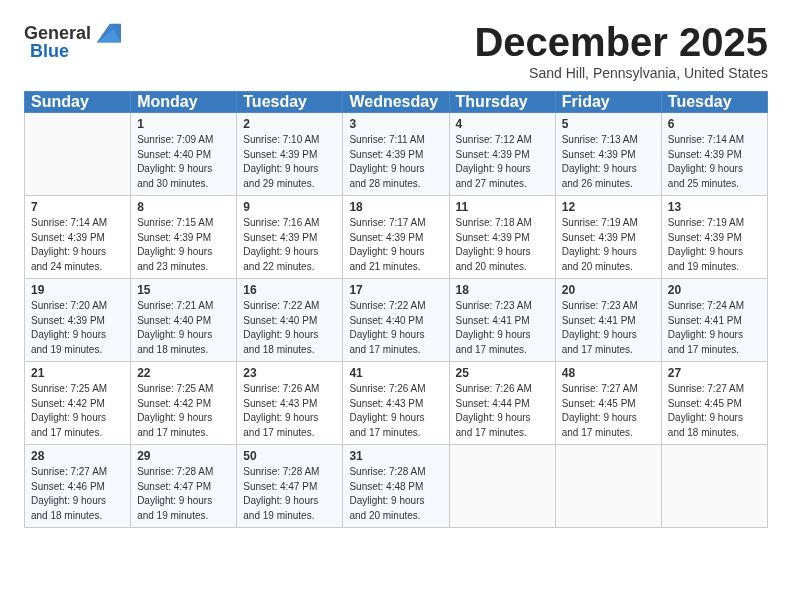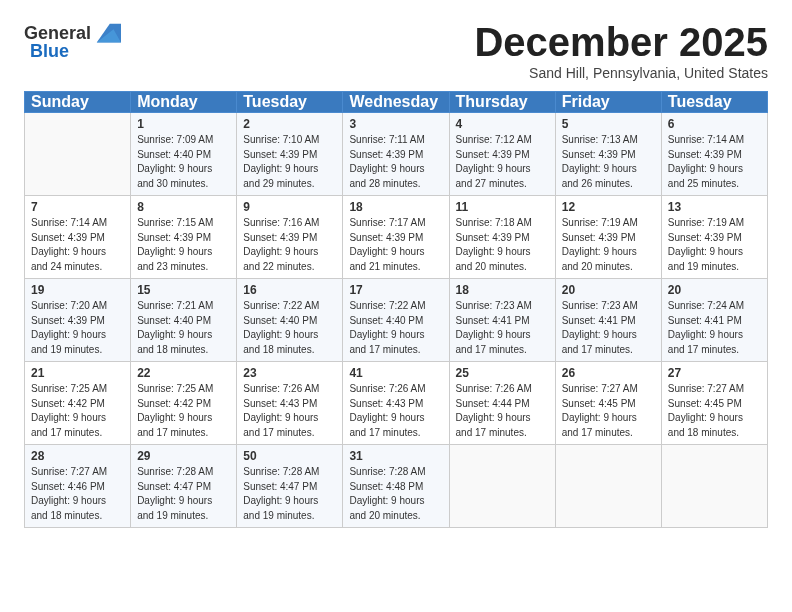--- a/index.html
+++ b/index.html
@@ -227,21 +227,21 @@
         </td>
         <td>
           <span class="day-number">41</span>
           <div class="day-info">Sunrise: 7:26 AM<br>Sunset: 4:43 PM<br>Daylight: 9 hours<br>and 17 minutes.</div>
         </td>
         <td>
           <span class="day-number">25</span>
           <div class="day-info">Sunrise: 7:26 AM<br>Sunset: 4:44 PM<br>Daylight: 9 hours<br>and 17 minutes.</div>
         </td>
         <td>
-          <span class="day-number">26</span>
+          <span class="day-number">48</span>
           <div class="day-info">Sunrise: 7:27 AM<br>Sunset: 4:45 PM<br>Daylight: 9 hours<br>and 17 minutes.</div>
         </td>
         <td>
           <span class="day-number">27</span>
           <div class="day-info">Sunrise: 7:27 AM<br>Sunset: 4:45 PM<br>Daylight: 9 hours<br>and 18 minutes.</div>
         </td>
       </tr>
       <tr>
         <td>
           <span class="day-number">28</span>

